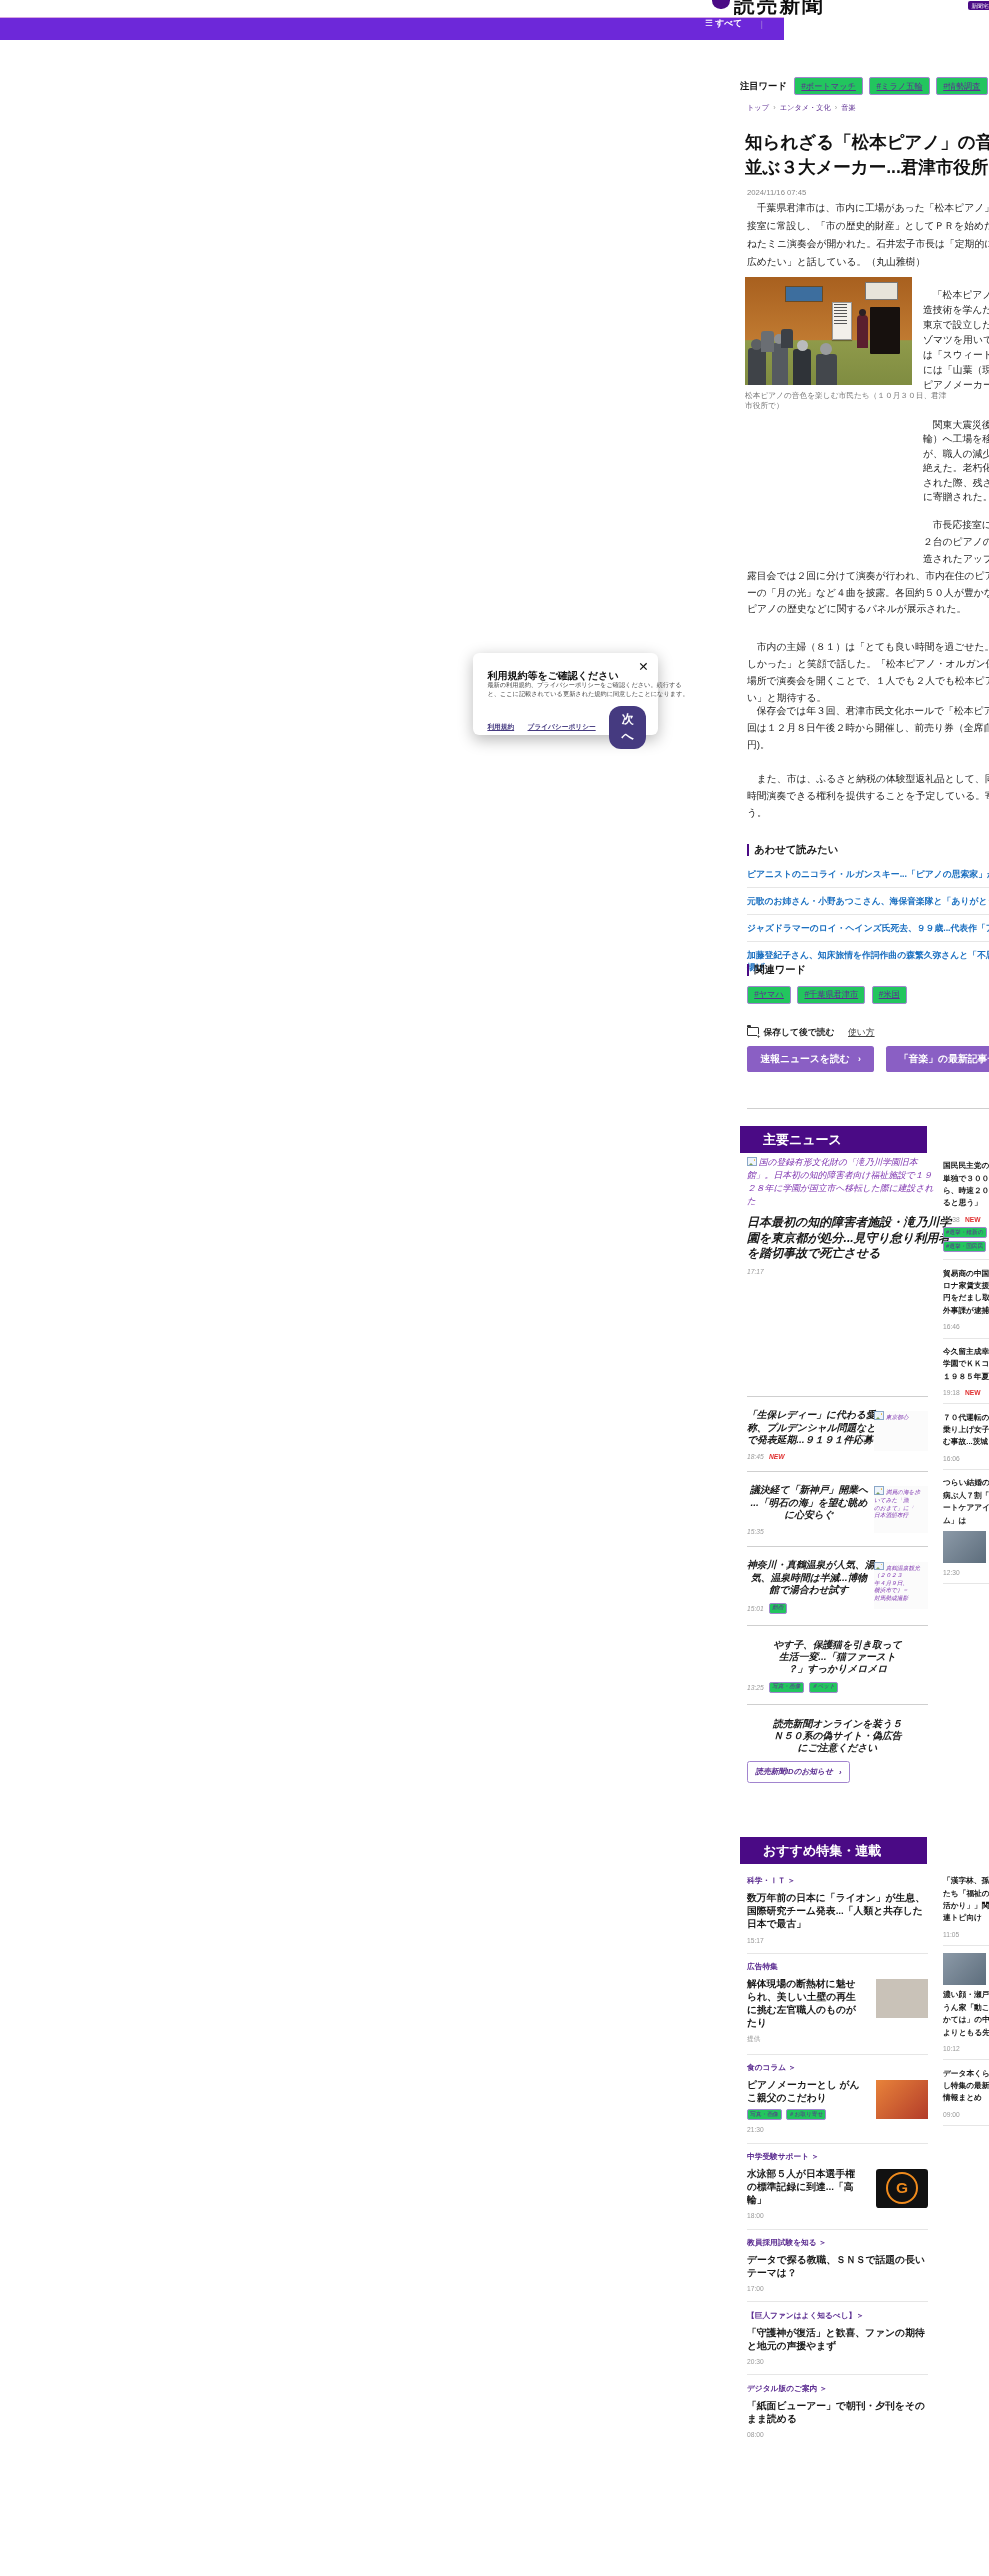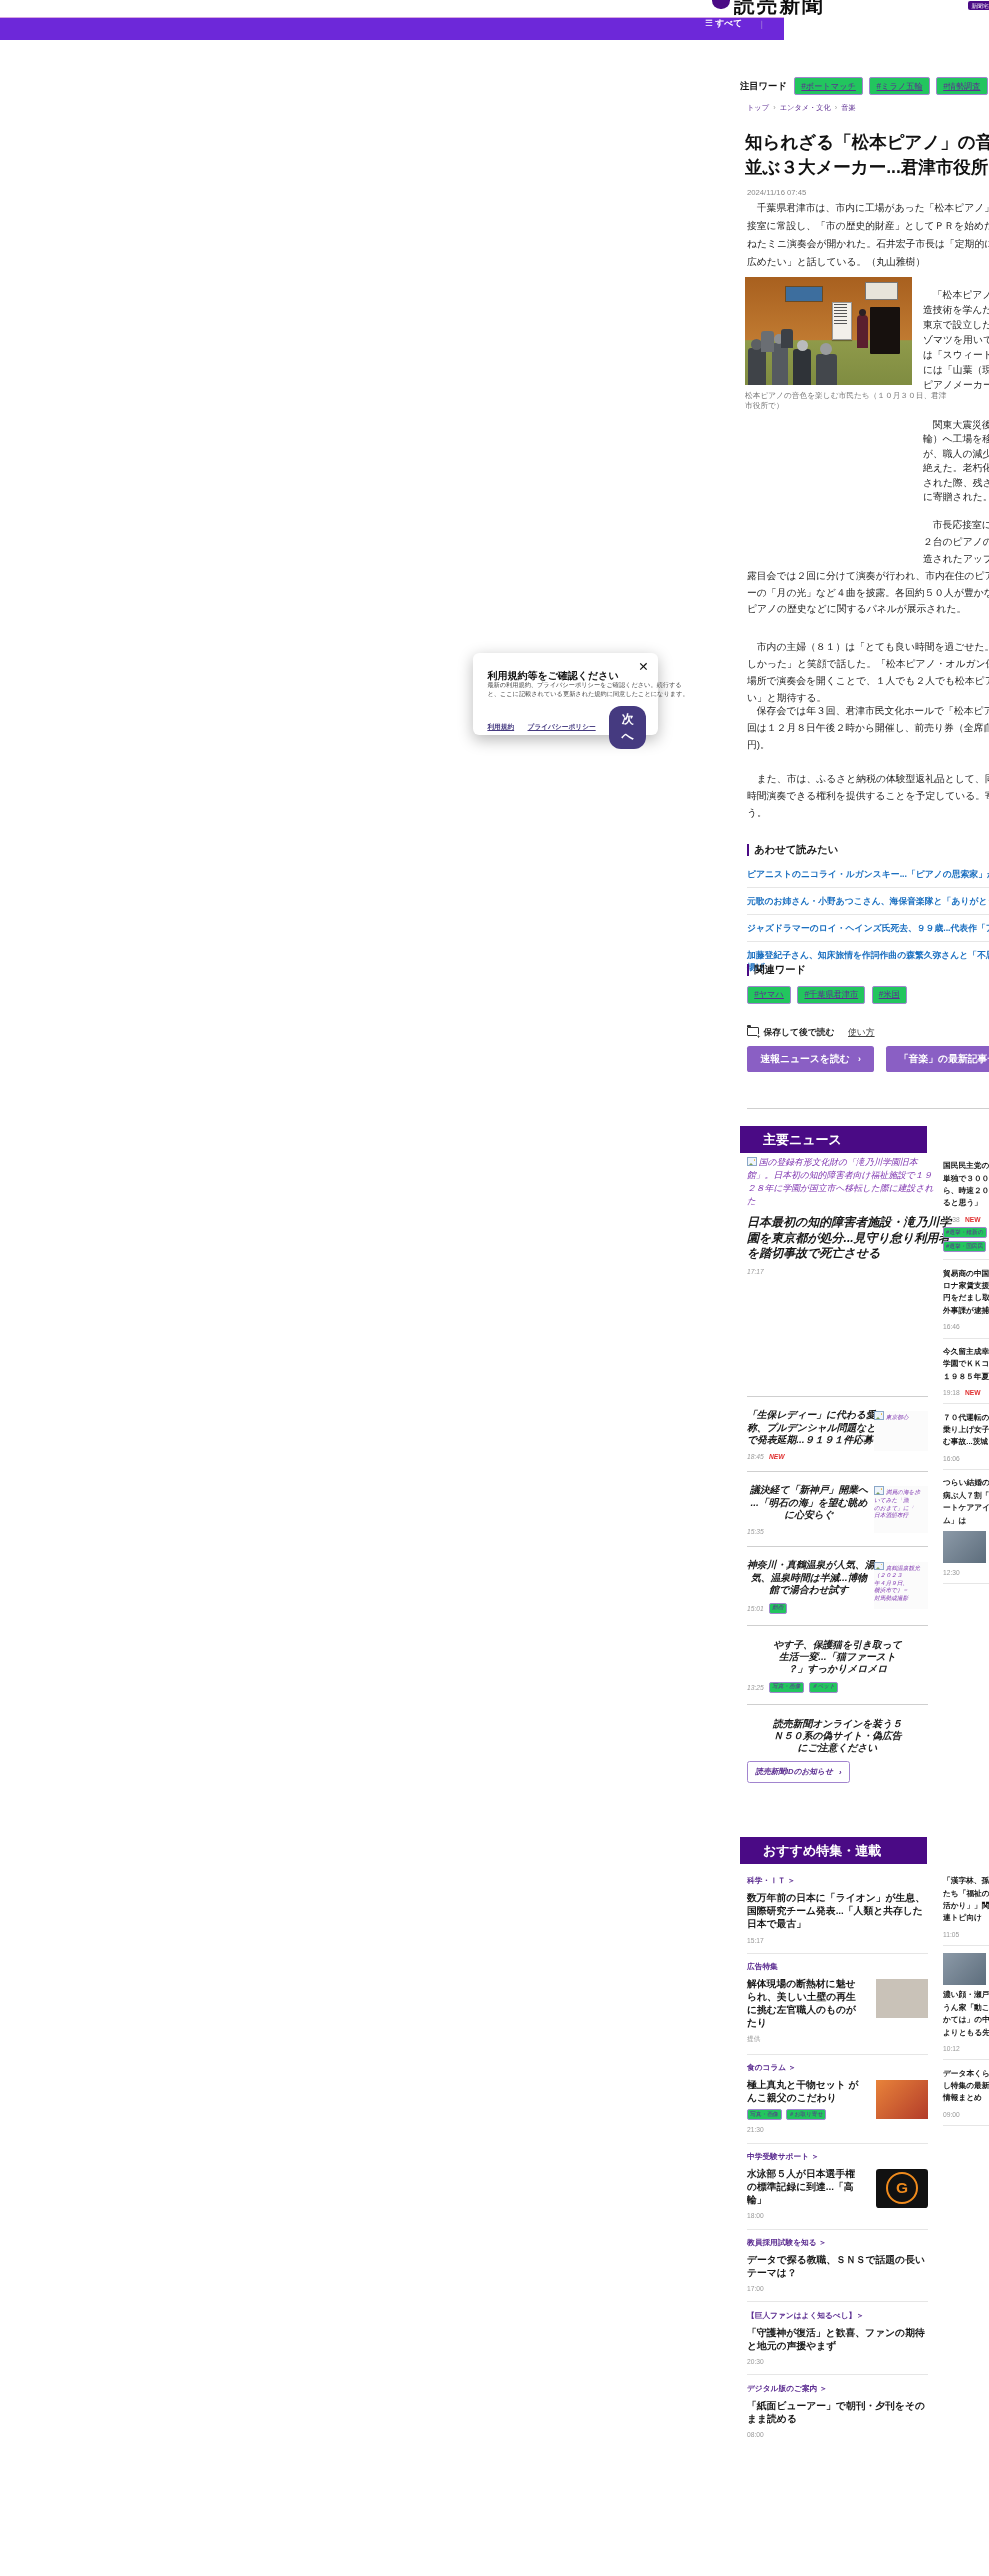--- a/index.html
+++ b/index.html
@@ -461,21 +461,21 @@
   <div class="group">
     <div class="glabel">広告特集</div>
     <div class="ghead narrow">解体現場の断熱材に魅せられ、美しい土壁の再生に挑む左官職人のものがたり</div>
     <div class="gthumb gray"></div>
     <div class="timerow">
         <span>提供</span>
       </div>
   </div>
   <div class="group">
     <div class="glabel">食のコラム ＞</div>
-    <div class="ghead narrow">極上真丸と干物セット がんこ親父のこだわり</div>
+    <div class="ghead narrow">ピアノメーカーとし がんこ親父のこだわり</div>
     <div class="gthumb fish"></div>
     <div class="gchips">
       <span class="chip tiny">写真・画像</span>
       <span class="chip tiny">＃お取り寄せ</span>
     </div>
     <div class="timerow">
         <span>21:30</span>
       </div>
   </div>
   <div class="group">

